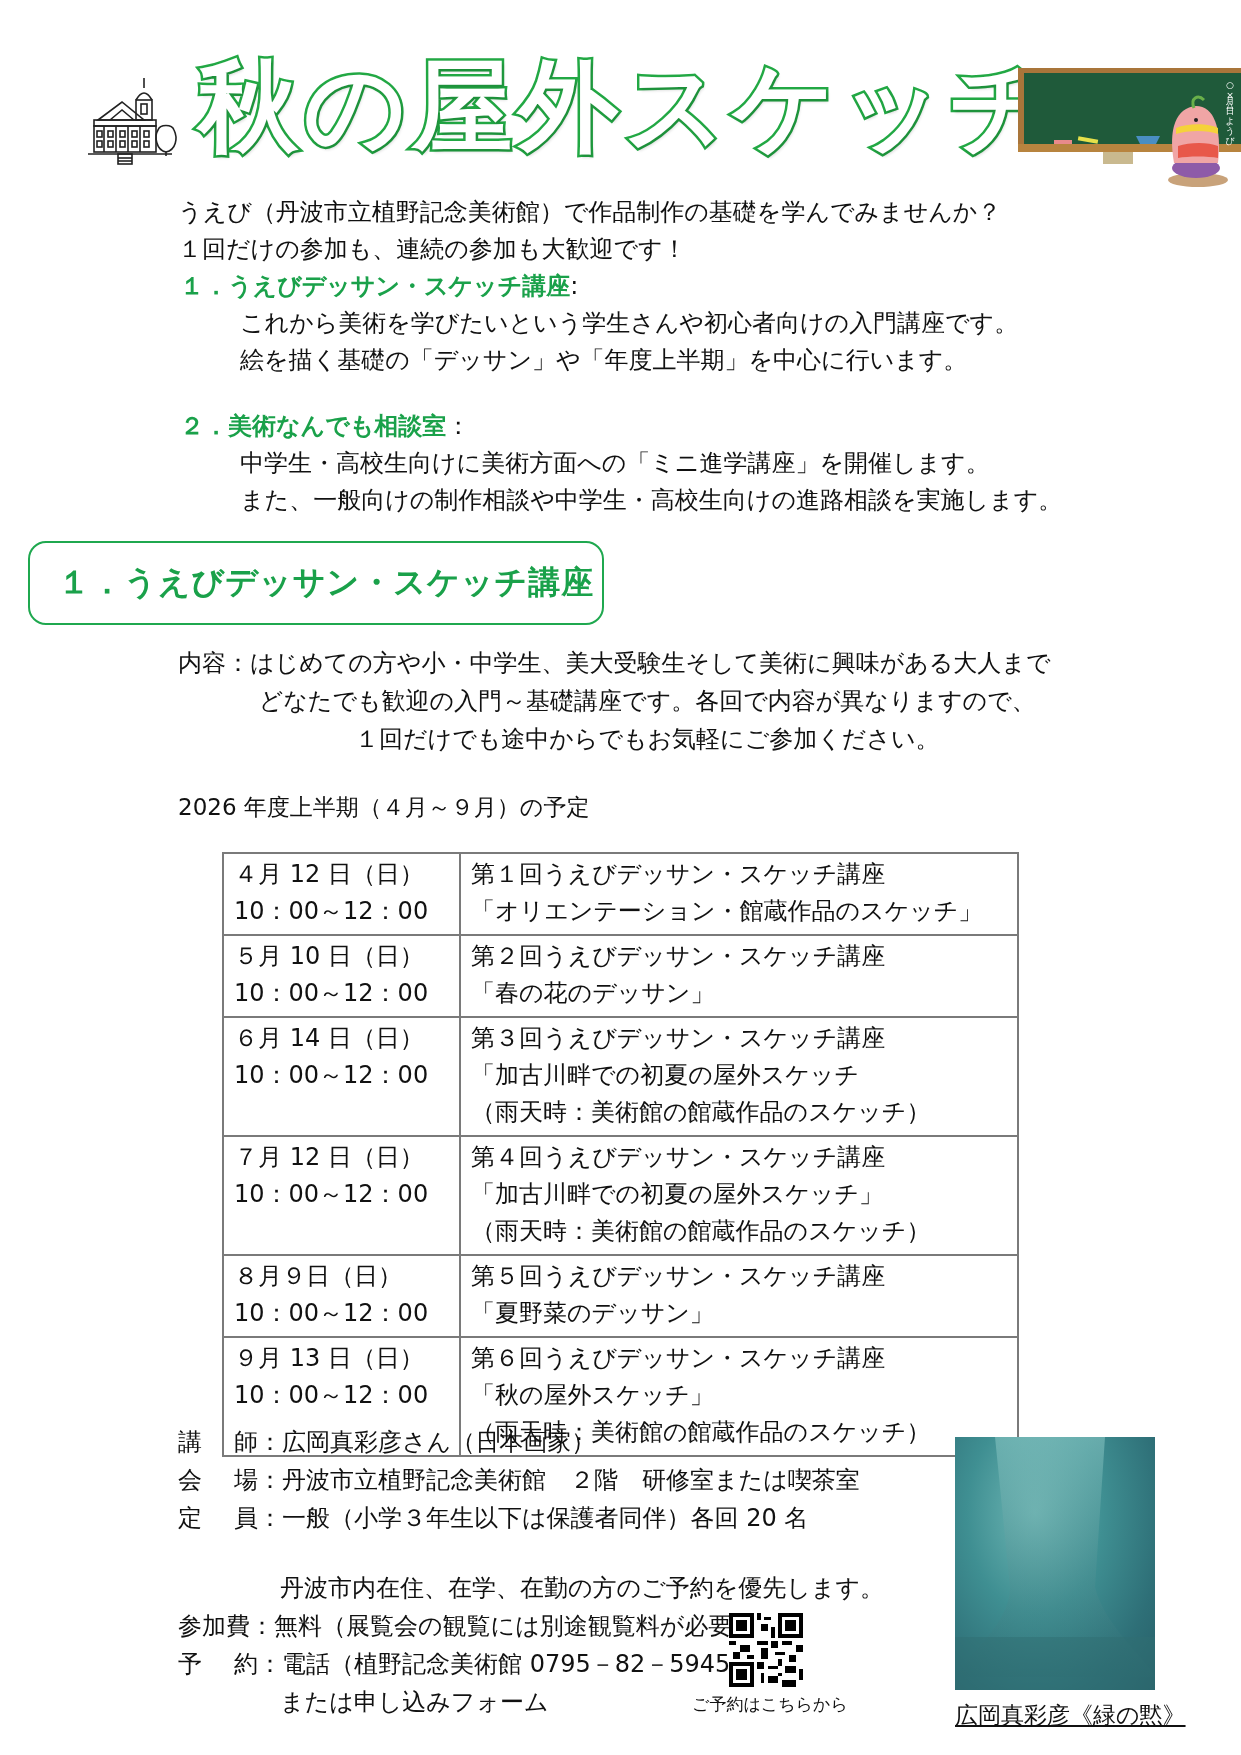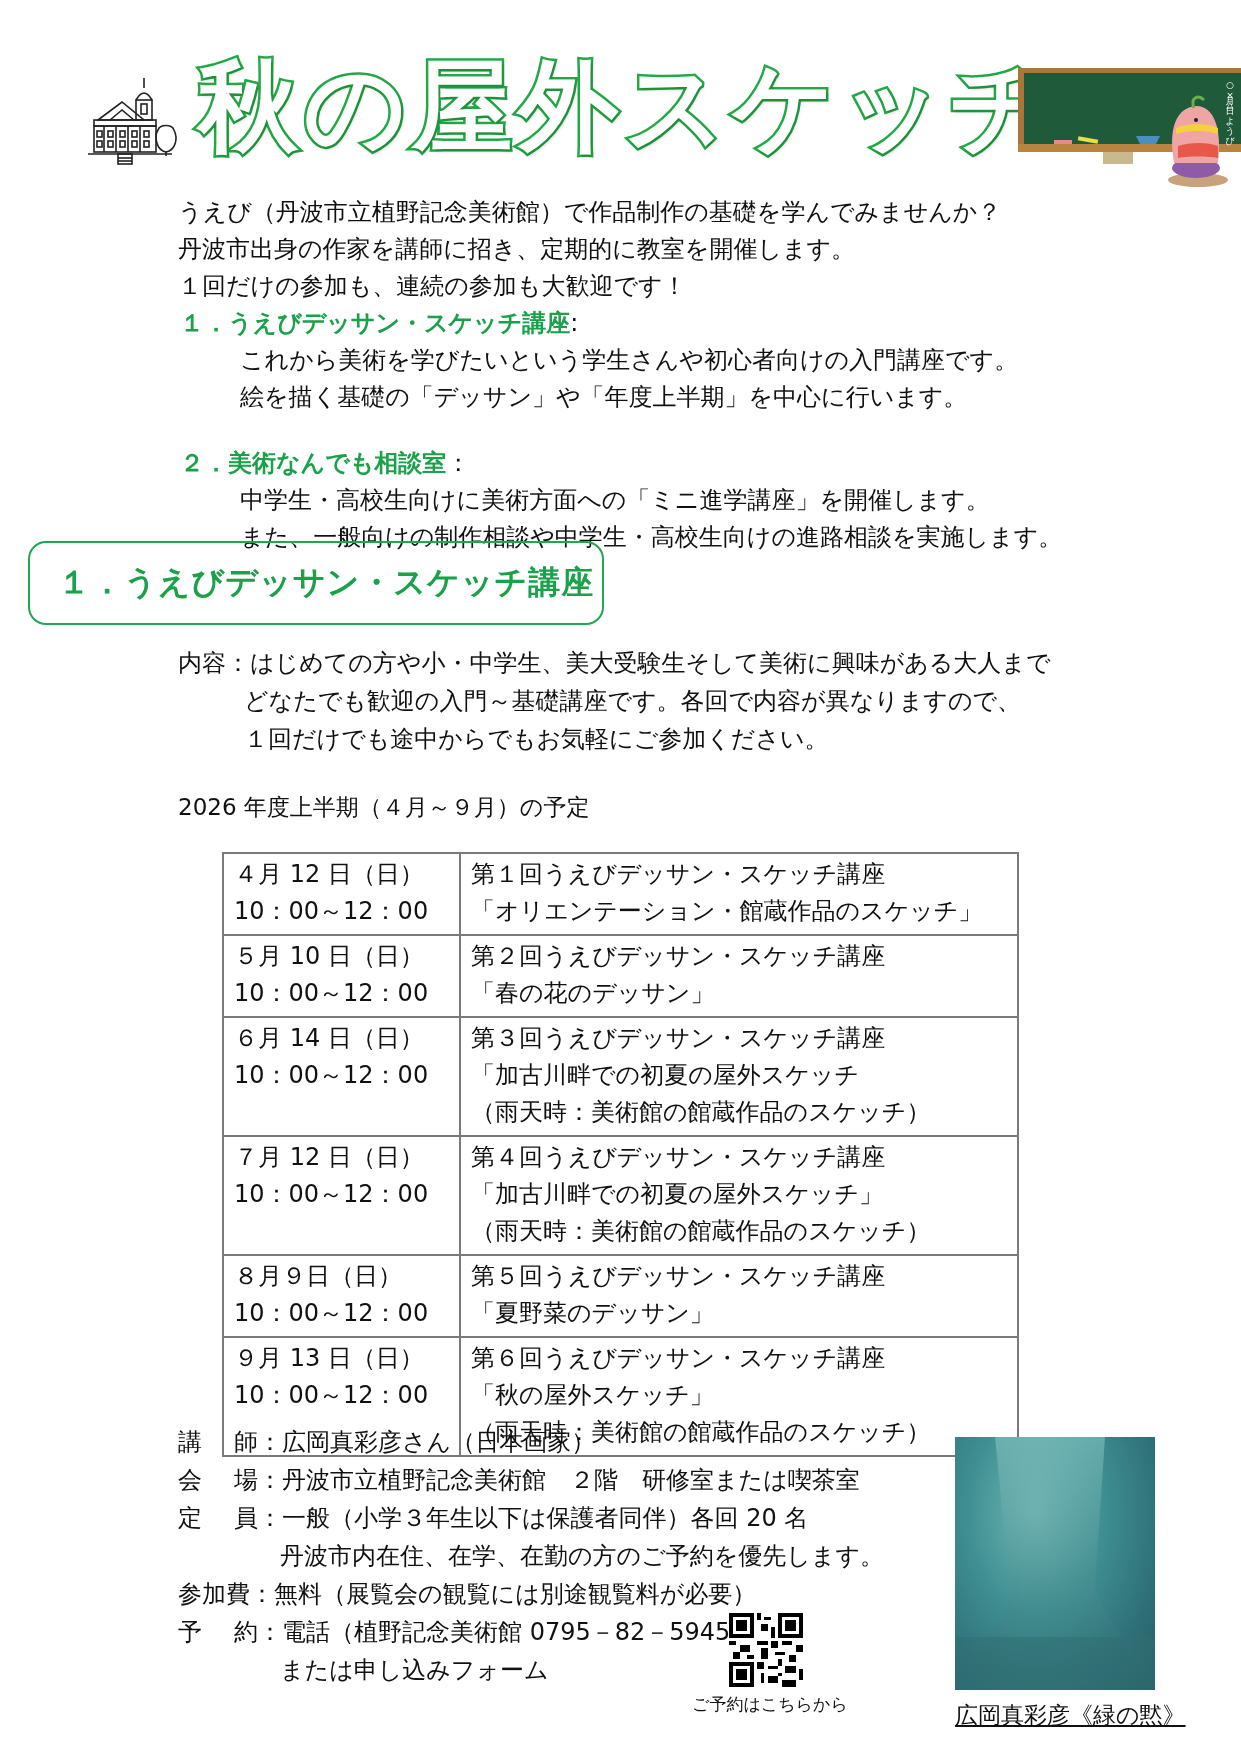--- a/index.html
+++ b/index.html
@@ -27,21 +27,21 @@
 
   
   .section-box {
     left: 28px; top: 541px; width: 576px; height: 84px;
     border: 2px solid #1fa84f; border-radius: 18px; box-sizing: border-box;
     display: flex; align-items: center; padding-left: 28px;
   }
   .section-box span { font-size: 32px; font-weight: bold; color: #1aa14a; letter-spacing: 1px; }
 
   
-  .content { left: 178px; top: 644px; font-size: 24px; line-height: 38px; white-space: nowrap; }
+  .content { left: 178px; top: 644px; font-size: 24px; line-height: 38px; white-space: nowrap; text-align: center; }
   .content .cont { padding-left: 66px; }
 
   .schedule-title { left: 178px; top: 792px; font-size: 23px; white-space: nowrap; }
 
   
   table.sched {
     position: absolute; left: 222px; top: 852px; width: 797px;
     border-collapse: collapse; font-size: 24px;
   }
   table.sched td {
@@ -118,21 +118,20 @@
     <path d="M158 60 C170 55 190 55 200 60 L200 66 C190 62 170 62 158 66 Z" fill="#f5d23a"></path>
     <path d="M160 78 C172 74 190 74 200 78 L200 90 C190 88 170 88 160 90 Z" fill="#e8584a"></path>
     <circle cx="178" cy="52" r="2" fill="#222"></circle>
     <path d="M176 40 C172 30 180 26 186 32" stroke="#6ab04a" stroke-width="3" fill="none"></path>
     <text x="212" y="12" font-size="9" fill="#ffffff" writing-mode="tb" font-family="DejaVu Sans, sans-serif">○月×日△ようび</text>
   </svg>
 </div>
 
 <div class="abs para" style="left:178px; top:194px;">
   <div>うえび（丹波市立植野記念美術館）で作品制作の基礎を学んでみませんか？</div>
-  <div>丹波市出身の作家を講師に招き、定期的に教室を開催します。</div>
   <div>１回だけの参加も、連続の参加も大歓迎です！</div>
   <div style="padding-left:2px;">
     <span class="green">１．うえびデッサン・スケッチ講座</span><span>:</span>
   </div>
   <div class="indent">これから美術を学びたいという学生さんや初心者向けの入門講座です。</div>
   <div class="indent">絵を描く基礎の「デッサン」や「年度上半期」を中心に行います。</div>
   <div style="padding-left:2px;margin-top:29px;">
     <span class="green">２．美術なんでも相談室</span><span>：</span>
   </div>
   <div class="indent">中学生・高校生向けに美術方面への「ミニ進学講座」を開催します。</div>
@@ -237,21 +236,21 @@
     <span>丹波市立植野記念美術館　２階　研修室または喫茶室</span>
   </div>
   <div class="row">
     <span class="lbl-spaced">
         <span>定</span>
         <span>員</span>
       </span>
     <span style="margin-left:-16px;">：</span>
     <span>一般（小学３年生以下は保護者同伴）各回 20 名</span>
   </div>
-  <div class="cont" style="padding-left:102px;">丹波市内在住、在学、在勤の方のご予約を優先します。</div>
+  <div class="cont" style="padding-left:102px;margin-top:32px;">丹波市内在住、在学、在勤の方のご予約を優先します。</div>
   <div class="row">
     <span>参加費</span>
     <span>：</span>
     <span>無料（展覧会の観覧には別途観覧料が必要）</span>
   </div>
   <div class="row">
     <span class="lbl-spaced">
         <span>予</span>
         <span>約</span>
       </span>

